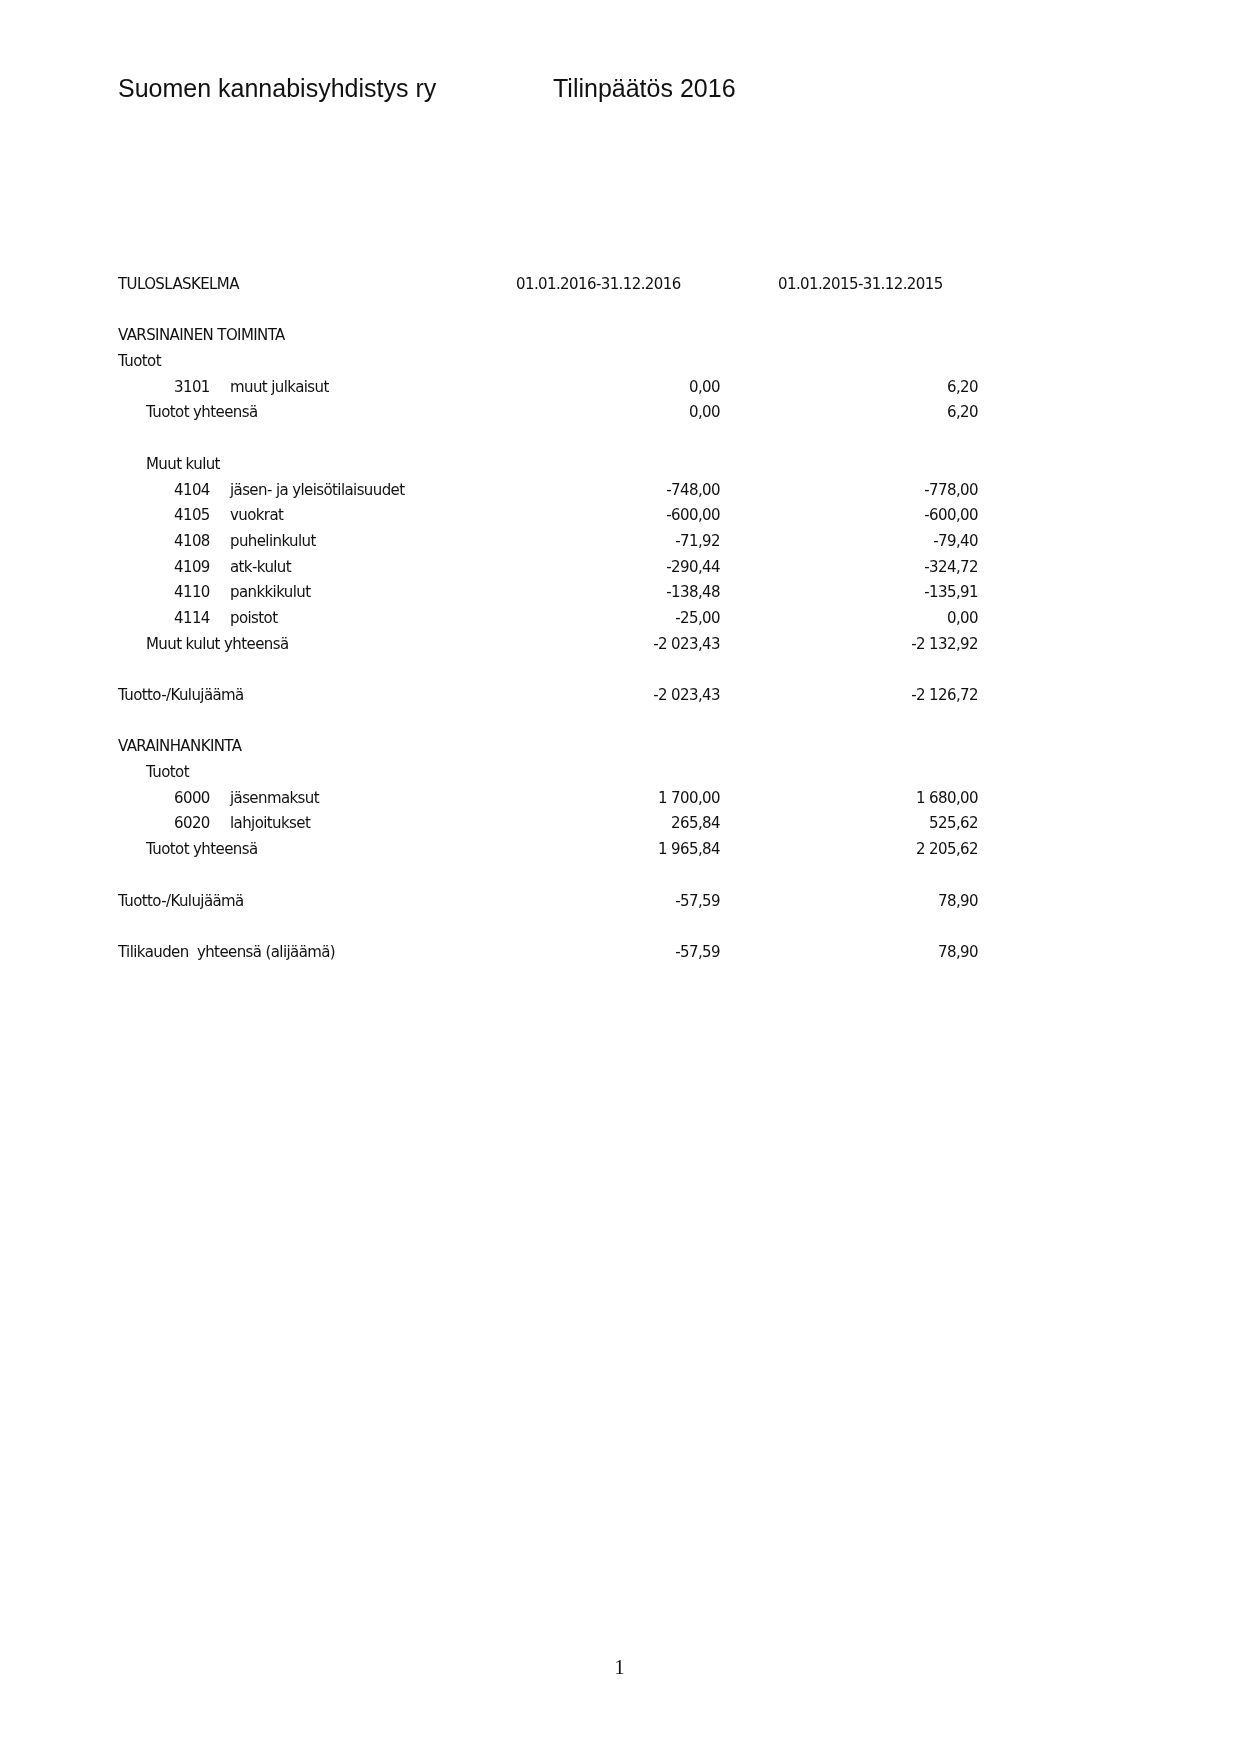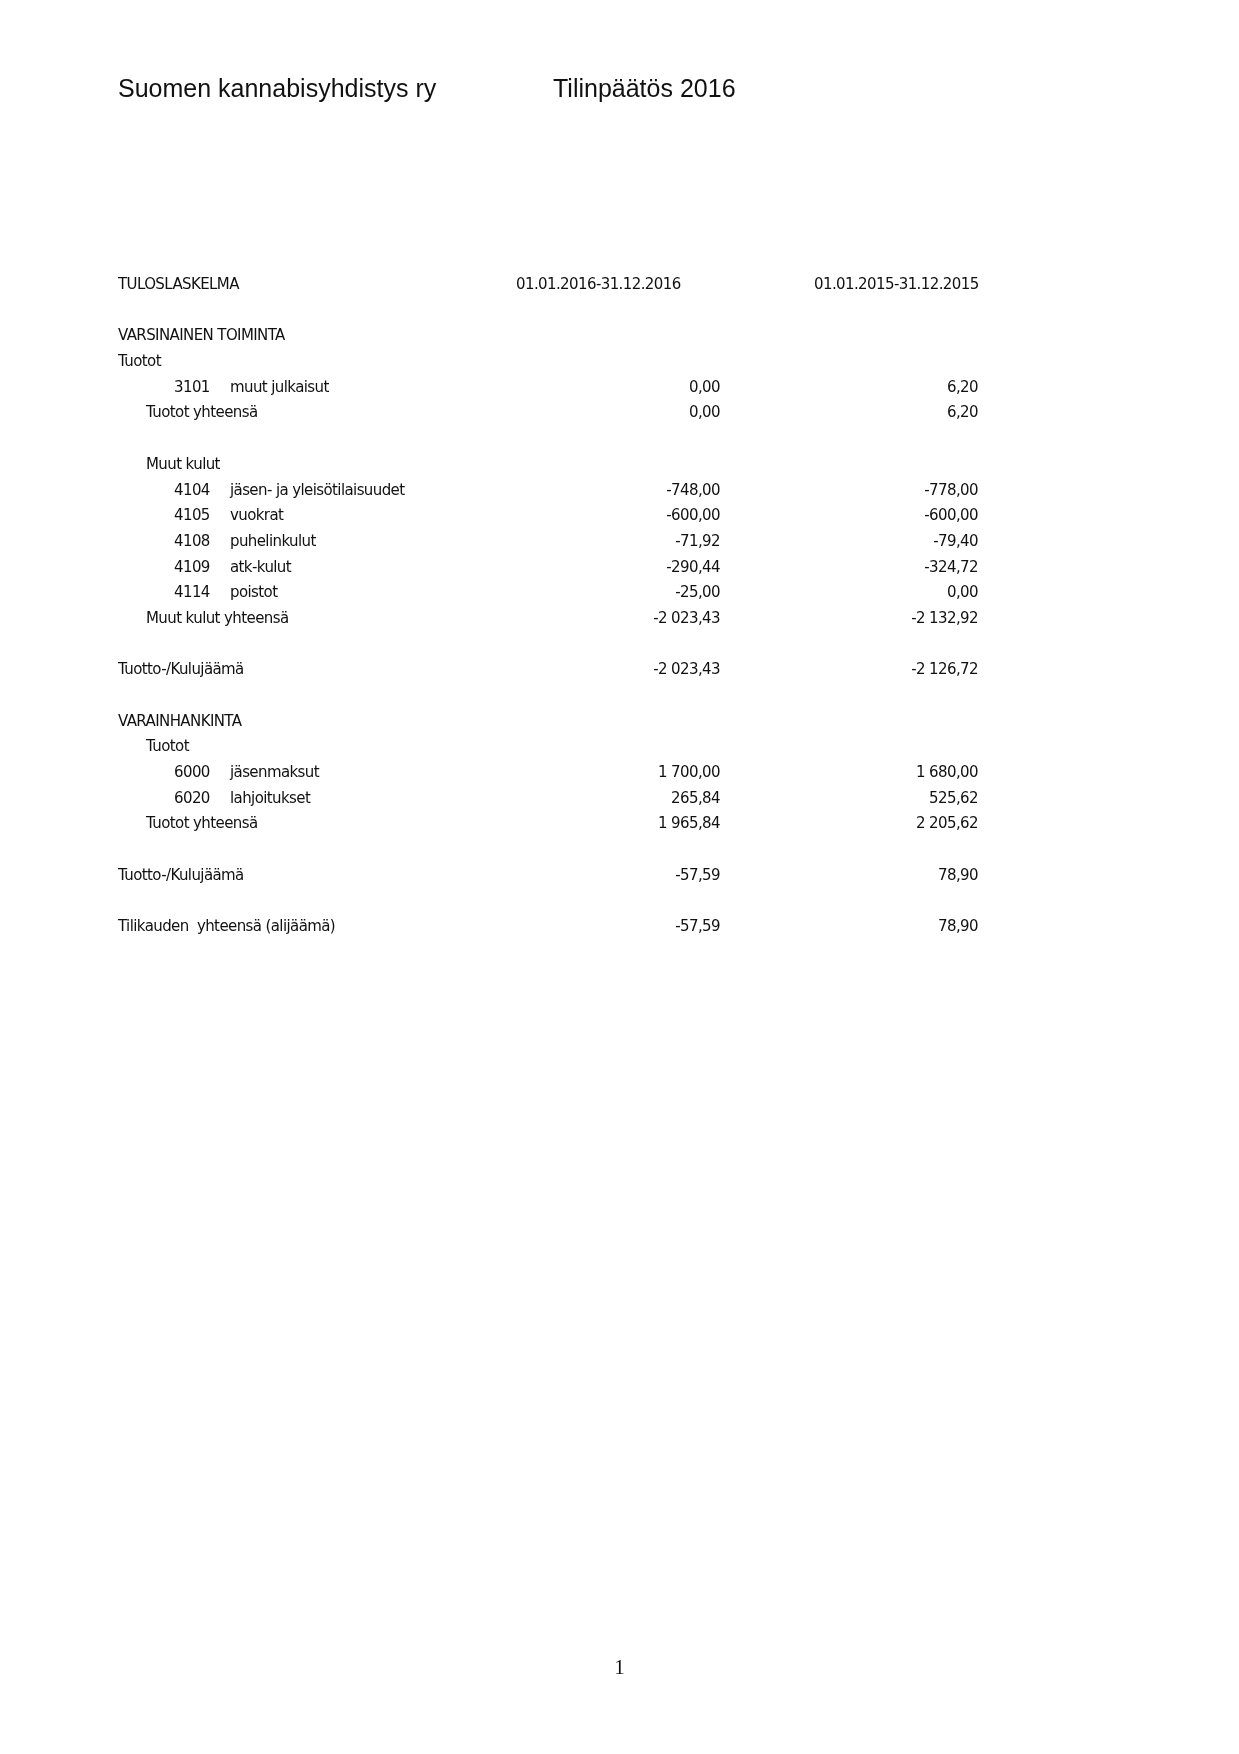--- a/index.html
+++ b/index.html
@@ -8,21 +8,21 @@
     font-family: "Liberation Sans", sans-serif; font-size: 25px; }
   .hdr-company { position: absolute; left: 118px; top: 0; }
   .hdr-title { position: absolute; left: 553px; top: 0; }
   .statement { position: absolute; top: 246px; left: 118px; width: 860px;
     font-family: "DejaVu Sans", sans-serif; font-size: 15px; letter-spacing: -0.6px; margin-top: 26px; }
   .row { position: relative; height: 25.7px; line-height: 25.7px; white-space: nowrap; }
   .row .label { position: absolute; left: 0; top: 0; }
   .row .v1 { position: absolute; right: 258px; top: 0; text-align: right; }
   .row .v2 { position: absolute; right: 0; top: 0; text-align: center; }
   .row .h1 { position: absolute; left: 398px; top: 0; }
-  .row .h2 { position: absolute; left: 696px; top: 0; }
+  .row .h2 { position: absolute; left: 660px; top: 0; }
   .indent1 .label { left: 28px; }
   .indent2 .label { left: 56px; }
   .acct-code { display: inline-block; width: 56px; }
   .gap { height: 25.7px; }
   .page-number { position: absolute; top: 1655px; left: 0; width: 1239px; text-align: center;
     font-family: "Liberation Serif", serif; font-size: 21px; }
 </style>
 </head>
 <body>
 
@@ -75,20 +75,25 @@
     <span class="label"><span class="acct-code">4108</span><span>puhelinkulut</span></span>
     <span class="v1">-71,92</span>
     <span class="v2">-79,40</span>
   </div>
   <div class="row indent2">
     <span class="label"><span class="acct-code">4109</span><span>atk-kulut</span></span>
     <span class="v1">-290,44</span>
     <span class="v2">-324,72</span>
   </div>
   <div class="row indent2">
+    <span class="label"><span class="acct-code">4110</span><span>pankkikulut</span></span>
+    <span class="v1">-138,48</span>
+    <span class="v2">-135,91</span>
+  </div>
+  <div class="row indent2">
     <span class="label"><span class="acct-code">4114</span><span>poistot</span></span>
     <span class="v1">-25,00</span>
     <span class="v2">0,00</span>
   </div>
   <div class="row indent1">
     <span class="label">Muut kulut yhteensä</span>
     <span class="v1">-2 023,43</span>
     <span class="v2">-2 132,92</span>
   </div>
   <div class="gap"></div>

